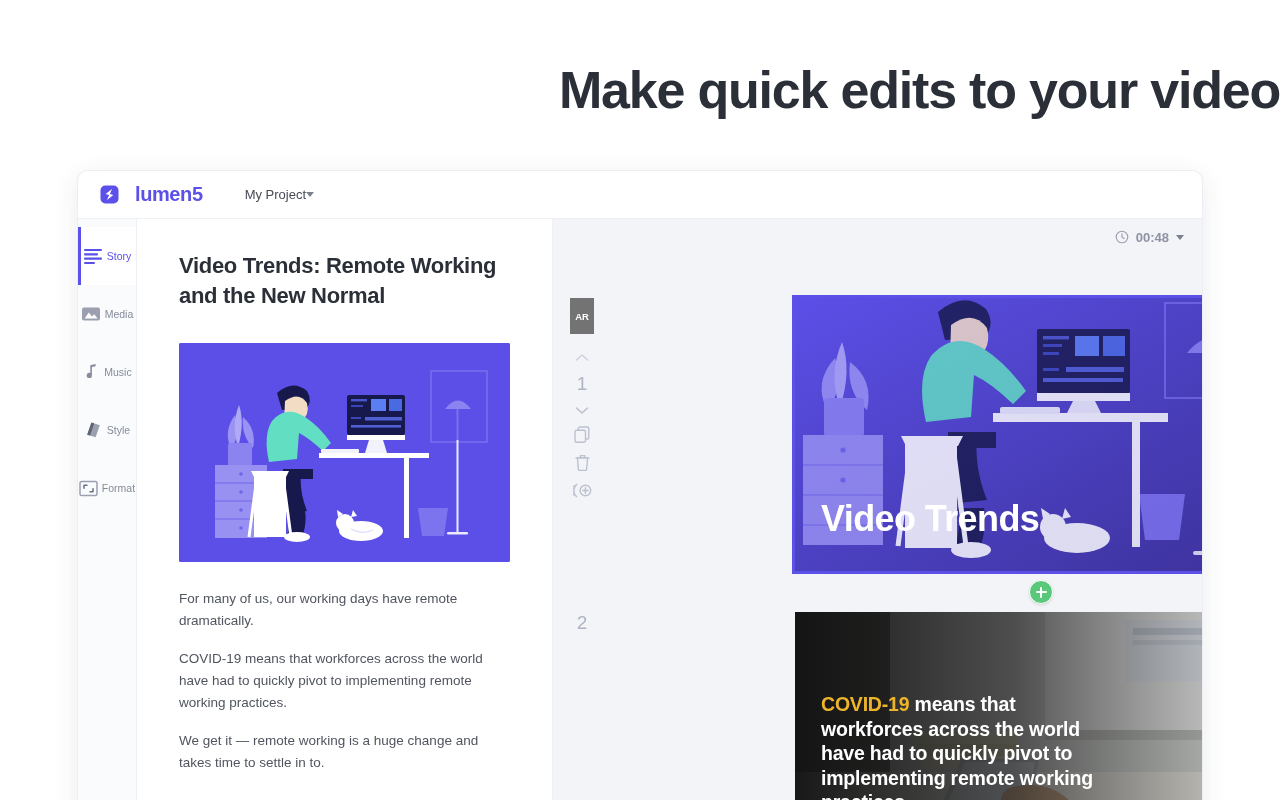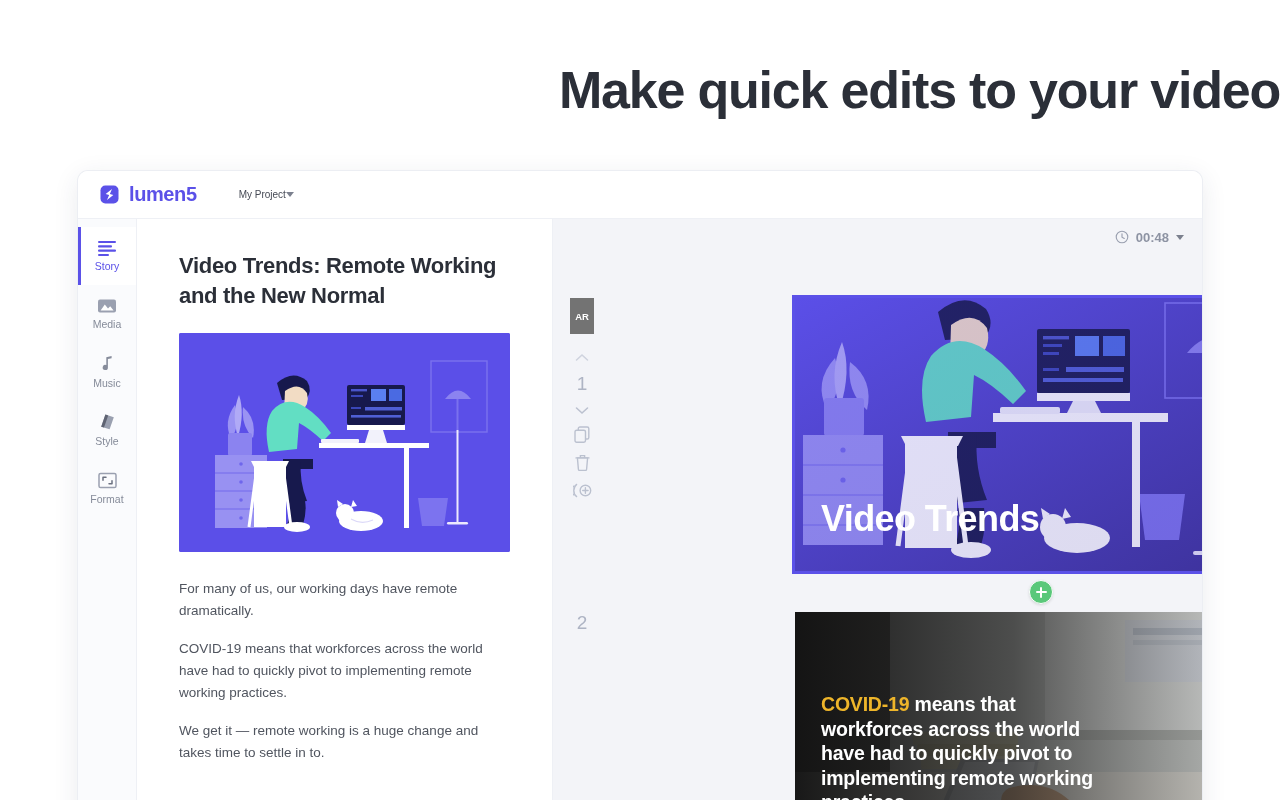--- a/index.html
+++ b/index.html
@@ -33,27 +33,27 @@
   }
 
   
   .topbar {
     height: 48px;
     display: flex; align-items: center;
     background: #fff;
     border-bottom: 1px solid #eef0f5;
     position: relative;
   }
-  .brand { display: flex; align-items: flex-start; gap: 8px; padding-left: 20px; }
+  .brand { display: flex; align-items: flex-start; gap: 14px; padding-left: 20px; }
   .brand-logo { width: 23px; height: 23px; flex: 0 0 auto; }
   .brand-name {
     font-size: 20px; font-weight: bold; color: #5b51e8; letter-spacing: -.4px;
   }
   .project {
-    margin-left: 42px; font-size: 10px; color: #464a55;
+    margin-left: 42px; font-size: 13px; color: #464a55;
     display: flex; align-items: center; cursor: pointer;
   }
   .chev-d {
     width: 0; height: 0; border-left: 4px solid transparent;
     border-right: 4px solid transparent; border-top: 5px solid #7b808e;
   }
   .top-right {
     margin-left: auto; display: flex; align-items: center; height: 100%;
   }
   .saved-label {
@@ -90,41 +90,41 @@
 
   
   .app-body { display: flex; height: 612px; }
 
   
   .rail {
     width: 59px; background: #fafbfd; border-right: 1px solid #eef0f5;
     padding-top: 8px; flex: 0 0 59px;
   }
   .rail-item {
-    height: 58px; display: flex; flex-direction: column;
+    height: 58px; display: flex; flex-direction: row;
     align-items: center; justify-content: center; gap: 4px;
     cursor: pointer; position: relative;
   }
   .rail-item .lbl { font-size: 10.5px; color: #858b99; }
   .rail-item.active { background: #fff; }
   .rail-item.active .lbl { color: #5b51e8; }
   .rail-item.active::before {
     content: ""; position: absolute; left: 0; top: 0; bottom: 0;
     width: 2.5px; background: #5b51e8;
   }
 
   
   .story-panel {
     width: 416px; flex: 0 0 416px; background: #fff;
     padding: 32px 40px 0 42px; overflow: hidden;
     border-right: 1px solid #eef0f5;
   }
   .story-title {
     font-size: 22px; font-weight: bold; color: #2b2f38;
-    line-height: 1.37; letter-spacing: -.3px; margin-bottom: 22px;
+    line-height: 1.37; letter-spacing: -.3px; margin-bottom: 32px;
   }
   .story-thumb {
     width: 331px; height: 219px; border-radius: 2px;
     margin-bottom: 26px; overflow: hidden; background: #5b4fe8;
   }
   .story-p {
     font-size: 13.5px; color: #50555f; line-height: 1.6; margin-bottom: 17px;
   }
 
   

